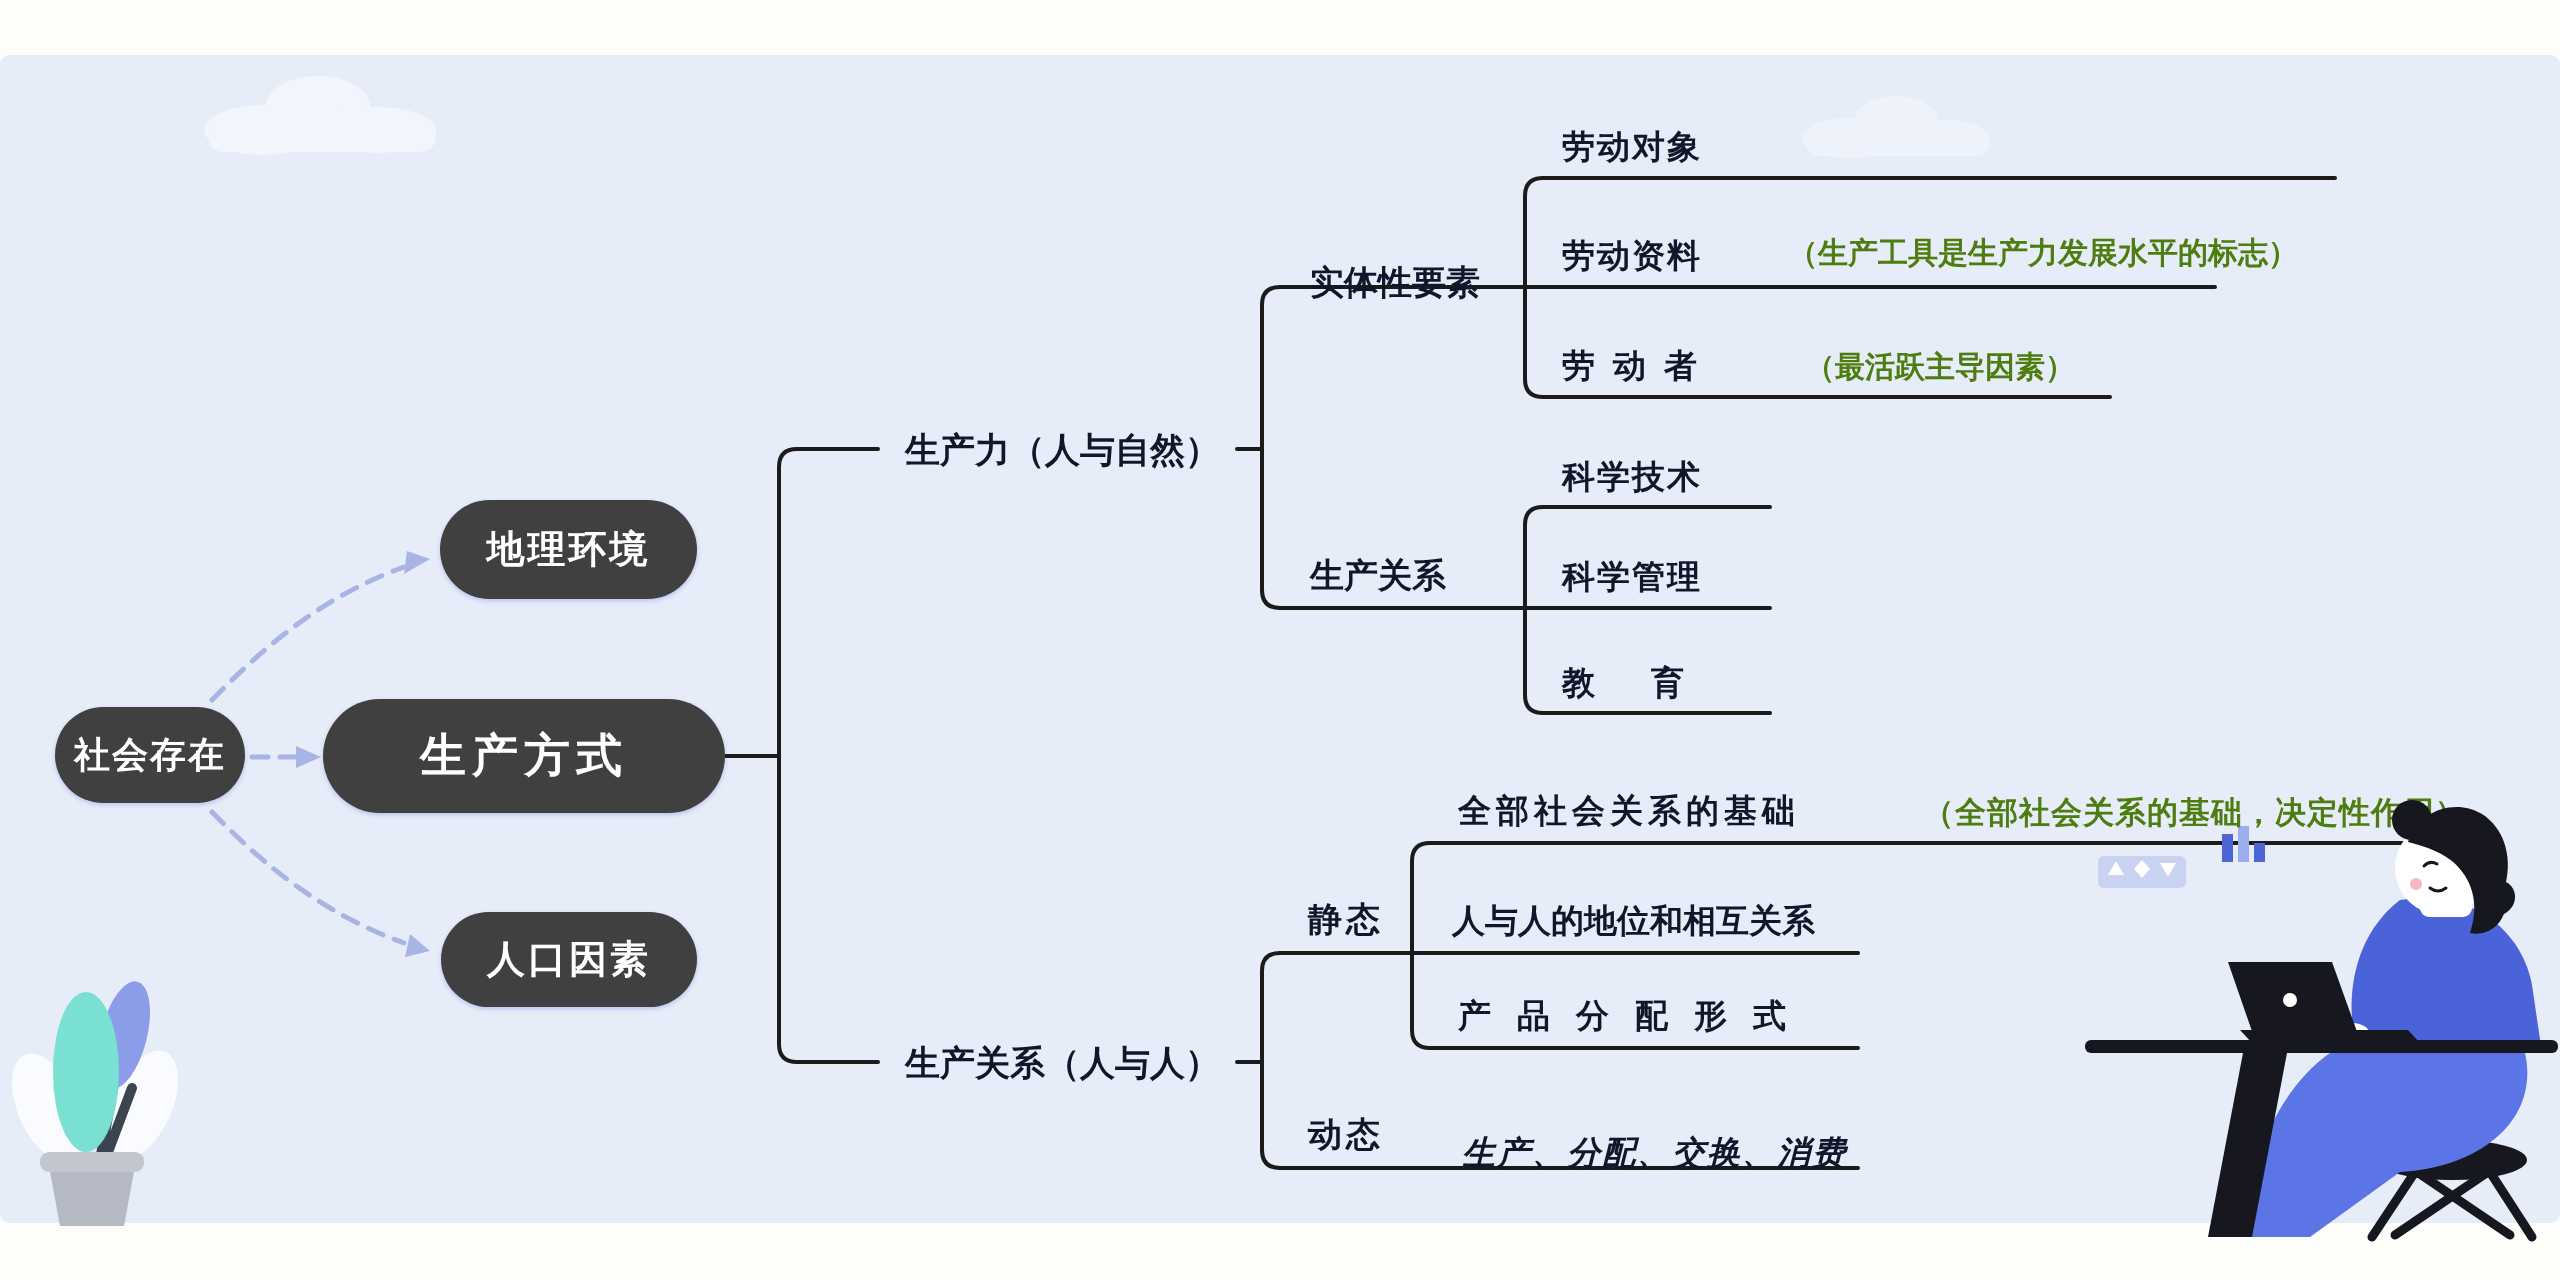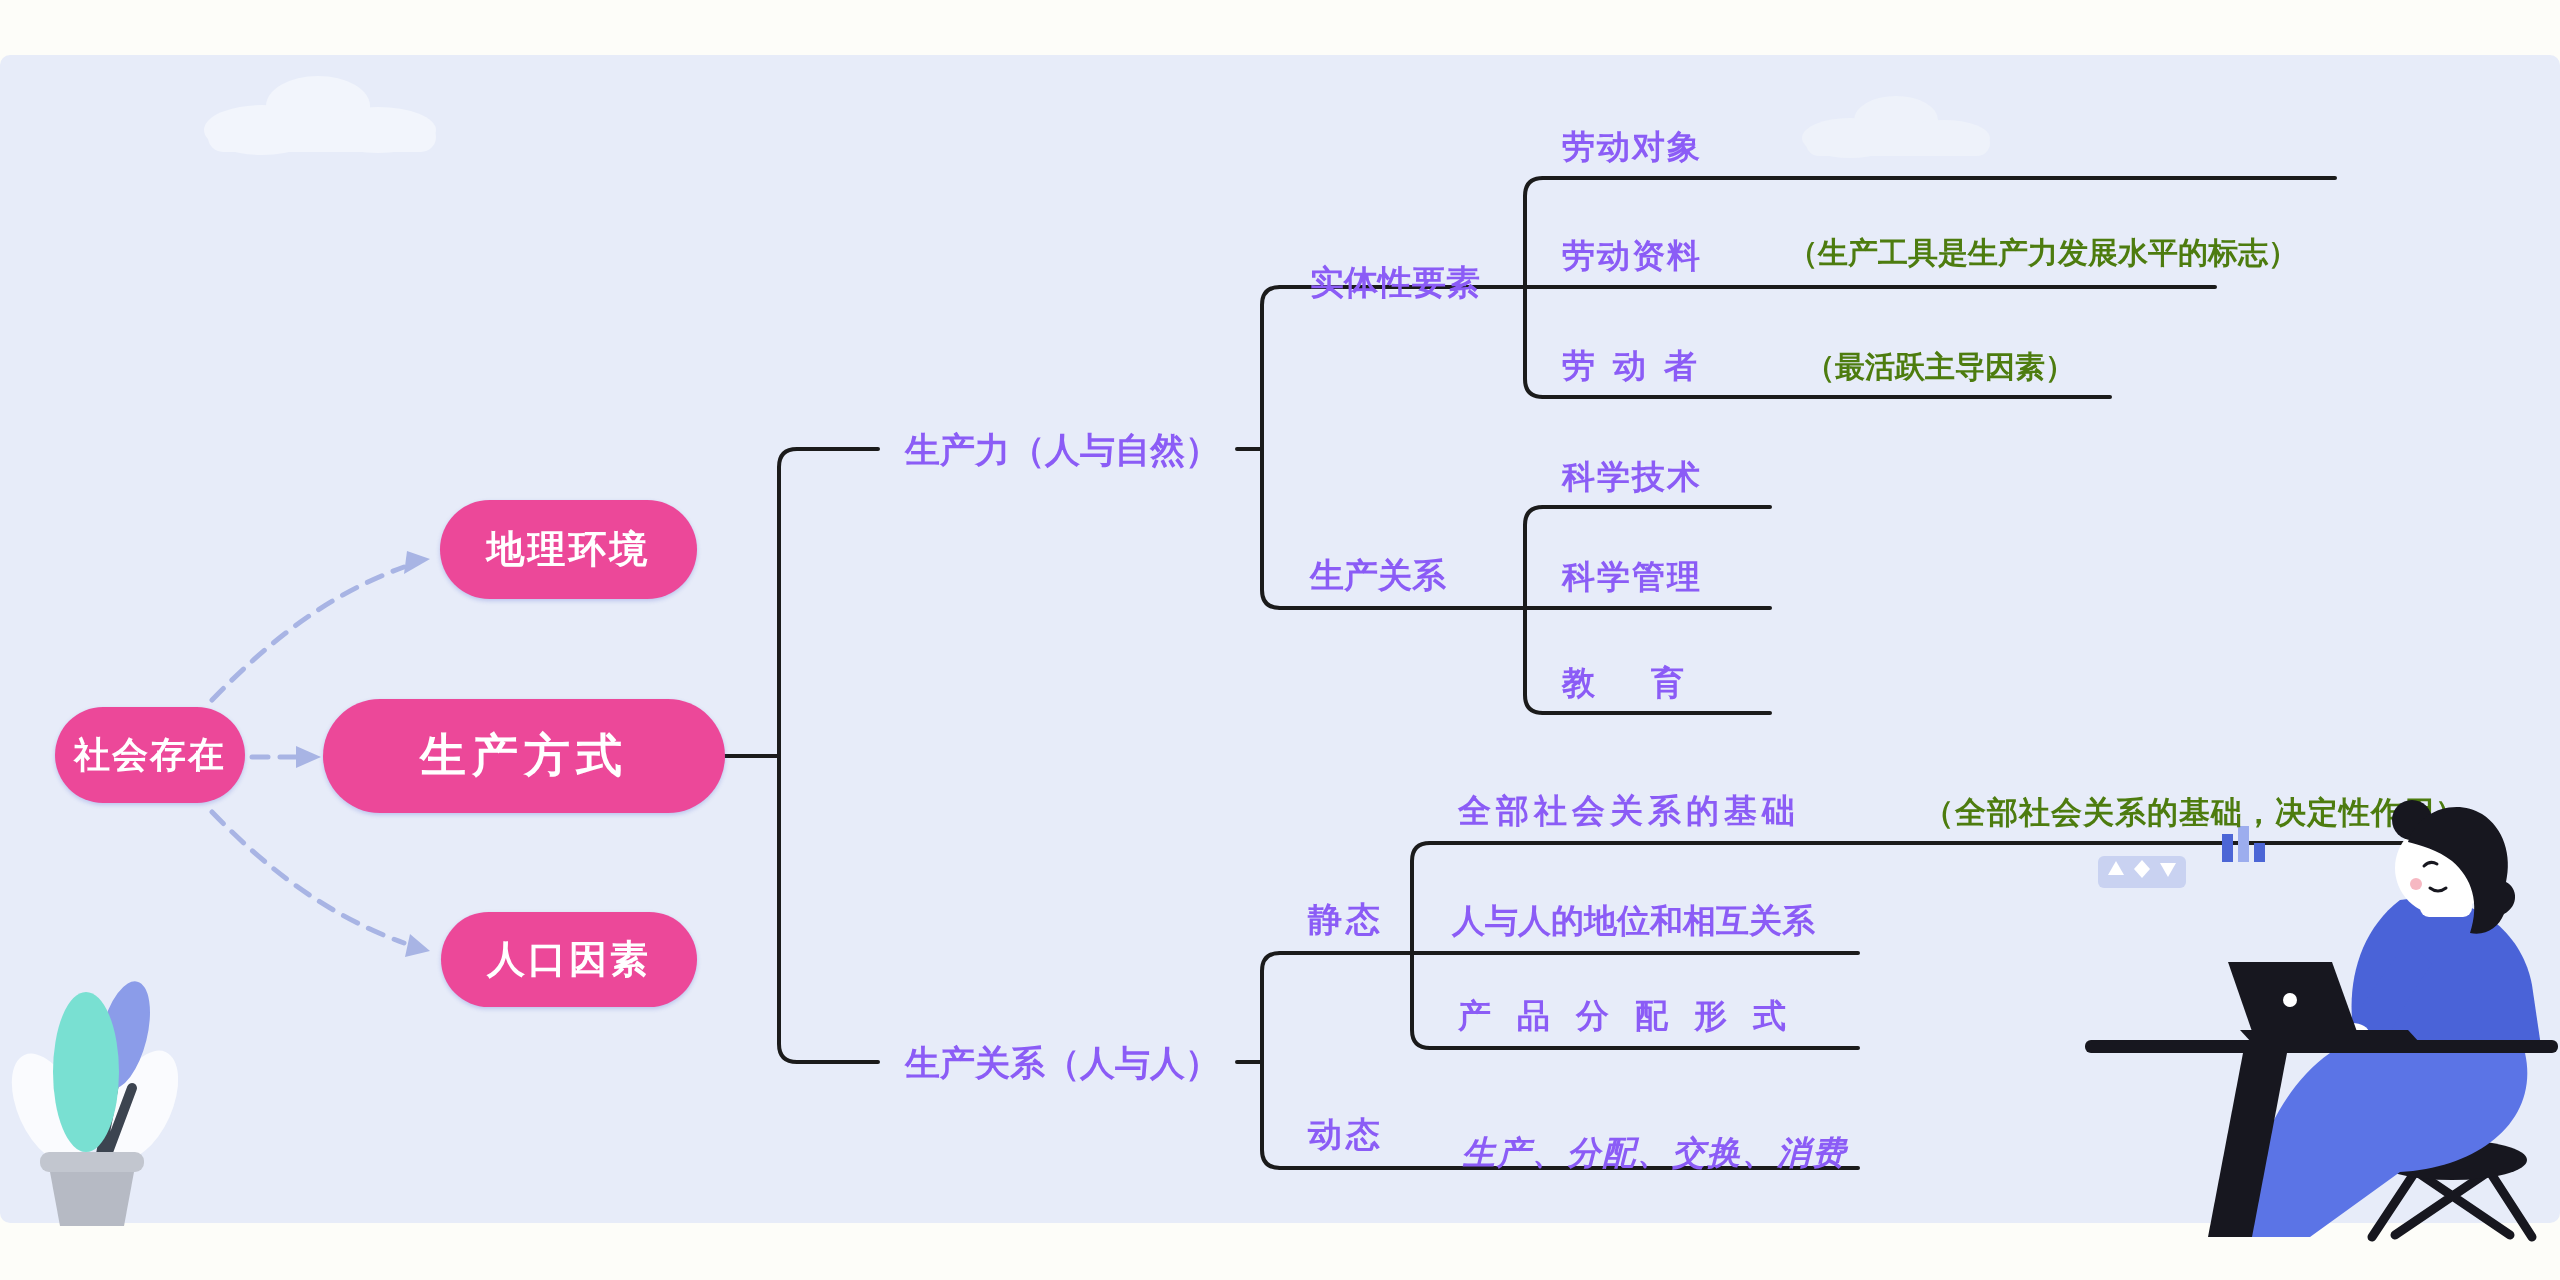--- a/index.html
+++ b/index.html
@@ -1,25 +1,25 @@
 <!DOCTYPE html>
 <html><head>
 <meta charset="utf-8">
 <style>
   html,body{margin:0;padding:0;background:#fdfdf9;}
   .stage{position:relative;width:2560px;height:1280px;overflow:hidden;
          font-family:"Liberation Sans","DejaVu Sans",sans-serif;}
   .canvas-bg{position:absolute;left:0;top:55px;width:2560px;height:1168px;
              background:#e7ecf9;border-radius:10px;}
   svg.layer{position:absolute;left:0;top:0;pointer-events:none;}
-  .node{position:absolute;background:#ec4899;border-radius:999px;
+  .node{position:absolute;background:#404040;border-radius:999px;
         display:flex;align-items:center;justify-content:center;
         color:#fff;font-weight:700;white-space:nowrap;
         box-shadow:0 2px 4px rgba(61,81,205,.25);}
-  .lbl{position:absolute;line-height:1;font-weight:700;color:#8b5cf6;white-space:nowrap;}
+  .lbl{position:absolute;line-height:1;font-weight:700;color:#0f172a;white-space:nowrap;}
   .red{color:#4d7c0f;font-weight:600;}
 </style>
 </head>
 <body>
 
 <div class="stage">
   <div class="canvas-bg"></div>
 
   <svg class="layer" width="2560" height="1280" viewBox="0 0 2560 1280">
 

